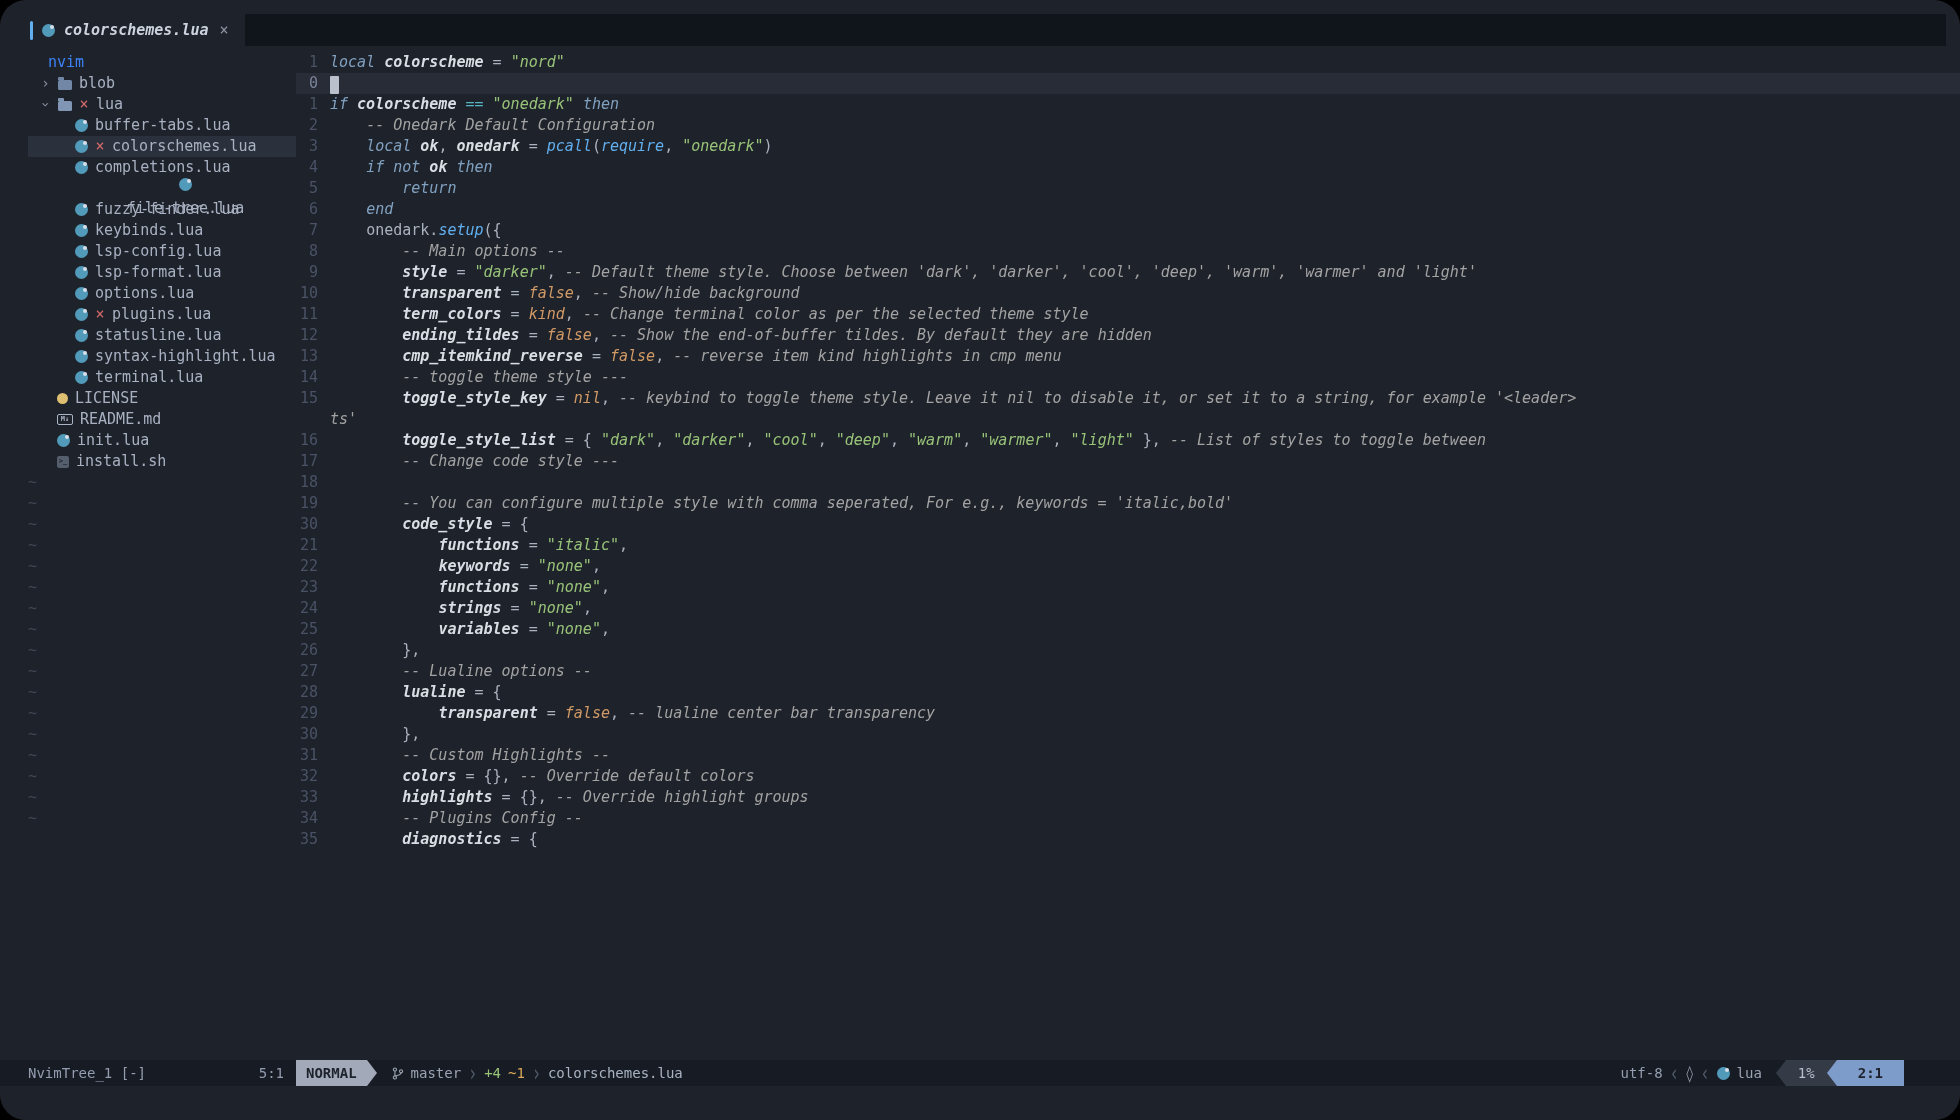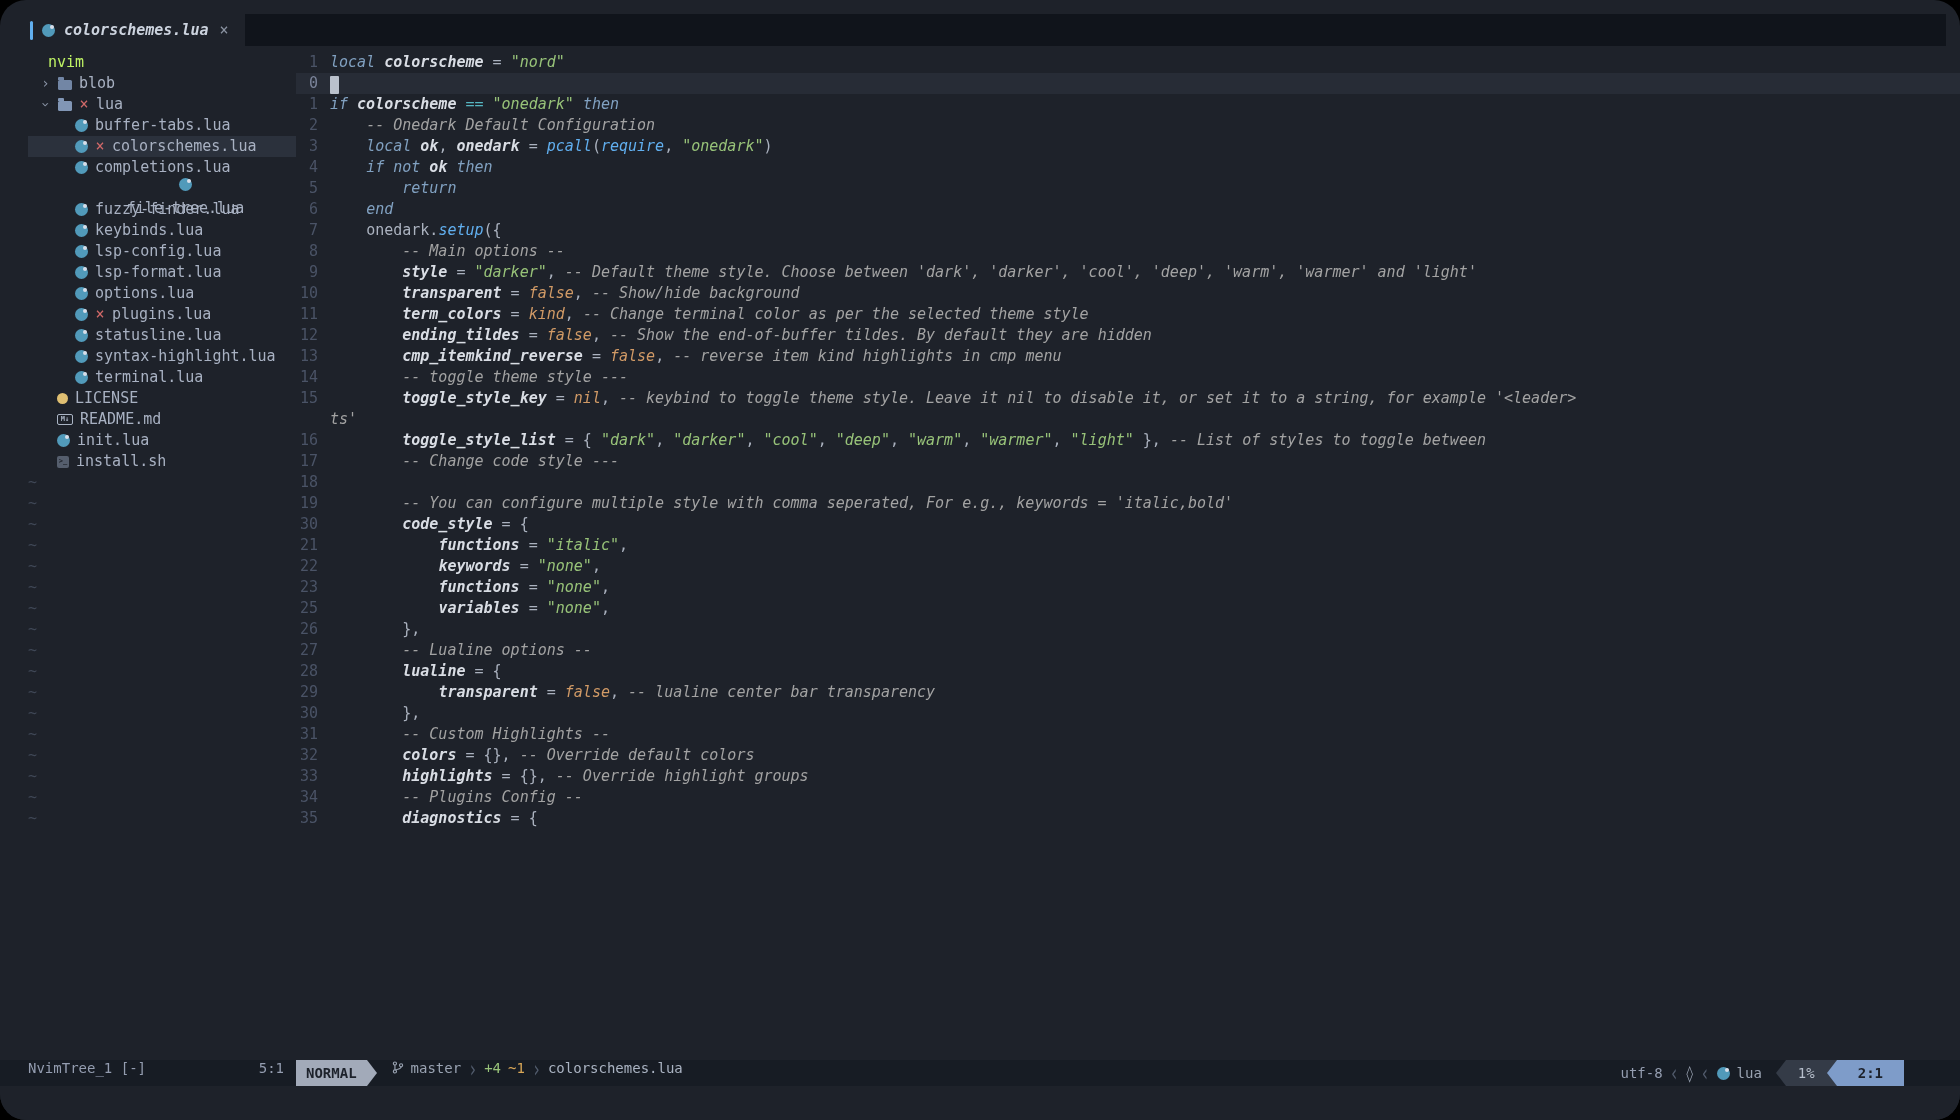--- a/index.html
+++ b/index.html
@@ -14,21 +14,21 @@
   .tab-indicator{width:3px;height:19px;background:#61afef;border-radius:2px}
   .tab-title{font-style:italic;font-weight:bold;color:#ccd3de;font-size:15px}
   .tab-close{color:#8b93a2;font-size:15px;margin-left:2px}
   .tabfill{flex:1;background:#10141b}
 
   
   .main{flex:1;display:flex;padding-left:28px;overflow:hidden}
   .sidebar{width:268px;flex:none;padding-top:4px;font-size:15px}
   .tree-row{height:21px;line-height:21px;display:flex;align-items:center;gap:7px;white-space:pre}
   .tree-row.sel{background:#2b313c}
-  .tree-root{color:#bef264;padding-left:20px}
+  .tree-root{color:#3b82f6;padding-left:20px}
   .chevron{color:#8b95a7;width:11px;flex:none;font-size:14px;text-align:center}
   .chevron.down{transform:rotate(90deg)}
   .git-x{color:#d16969;width:10px;flex:none;text-align:center}
   .tree-label{color:#a8b1c2}
   .tilde-row{height:21px;line-height:21px;color:#3f4756}
 
   .editor{flex:1;padding-top:4px;overflow:hidden}
   .code-row{display:flex;height:21px;line-height:21px;font-size:15px;white-space:pre}
   .code-row.cursorline{background:#272c36}
   .lnum{width:22px;flex:none;text-align:right;color:#4a5366}
@@ -51,21 +51,21 @@
   .lua-icon::after{content:"";position:absolute;top:1px;right:1px;width:4px;height:4px;border-radius:50%;background:#d8dee9}
   .folder-icon{width:14px;height:10px;flex:none;background:#7286a5;border-radius:1.5px;position:relative;margin-top:3px;display:inline-block}
   .folder-icon::before{content:"";position:absolute;top:-3px;left:0;width:6px;height:3px;background:#7286a5;border-radius:1px 1px 0 0}
   .folder-icon.open{background:#8196b5}
   .folder-icon.open::before{background:#8196b5}
   .license-icon{width:11px;height:11px;flex:none;border-radius:50%;background:#dfbf72;display:inline-block}
   .md-icon{width:16px;height:11px;flex:none;border:1px solid #aab4c4;border-radius:2px;display:inline-flex;align-items:center;justify-content:center;font-size:7px;color:#aab4c4;font-weight:bold}
   .sh-icon{width:12px;height:12px;flex:none;background:#555e6d;border-radius:2px;display:inline-flex;align-items:center;justify-content:center;font-size:7px;color:#1e222a;font-weight:bold}
 
   
-  .statusline{height:26px;flex:none;background:#171c24;display:flex;align-items:flex-start;font-size:14px;padding:0 56px 0 28px;color:#949db0}
+  .statusline{height:26px;flex:none;background:#171c24;display:flex;align-items:center;font-size:14px;padding:0 56px 0 28px;color:#949db0}
   .st-tree{width:268px;flex:none;display:flex;justify-content:space-between;align-items:center;padding-right:12px}
   .mode{background:#a2aab9;color:#1d222b;font-weight:bold;padding:0 10px;height:26px;display:flex;align-items:center}
   .mode-arrow{width:0;height:0;border-top:13px solid transparent;border-bottom:13px solid transparent;border-left:10px solid #a2aab9}
   .branch-icon{margin-left:14px;display:flex;align-items:center}
   .st-branch{margin-left:6px;color:#9aa3b2}
   .sep{color:#525c6d;font-size:15px;display:inline-block;transform:scaleY(1.5);margin:0 7px}
   .git-add{color:#98c379}
   .git-mod{color:#d8a657;margin-left:7px}
   .st-file{color:#aab3c2}
   .st-right{margin-left:auto;display:flex;align-items:center}
@@ -162,20 +162,21 @@
           <div class="code-row"><span class="lnum">15</span><span class="code"><span class="tk-t">        </span><span class="tk-p">toggle_style_key</span><span class="tk-t"> = </span><span class="tk-b">nil</span><span class="tk-t">, </span><span class="tk-c">-- keybind to toggle theme style. Leave it nil to disable it, or set it to a string, for example '&lt;leader&gt;</span></span></div>
           <div class="code-row"><span class="lnum"></span><span class="code"><span class="tk-c">ts'</span></span></div>
           <div class="code-row"><span class="lnum">16</span><span class="code"><span class="tk-t">        </span><span class="tk-p">toggle_style_list</span><span class="tk-t"> = { </span><span class="tk-s">"dark"</span><span class="tk-t">, </span><span class="tk-s">"darker"</span><span class="tk-t">, </span><span class="tk-s">"cool"</span><span class="tk-t">, </span><span class="tk-s">"deep"</span><span class="tk-t">, </span><span class="tk-s">"warm"</span><span class="tk-t">, </span><span class="tk-s">"warmer"</span><span class="tk-t">, </span><span class="tk-s">"light"</span><span class="tk-t"> }, </span><span class="tk-c">-- List of styles to toggle between</span></span></div>
           <div class="code-row"><span class="lnum">17</span><span class="code"><span class="tk-t">        </span><span class="tk-c">-- Change code style ---</span></span></div>
           <div class="code-row"><span class="lnum">18</span></div>
           <div class="code-row"><span class="lnum">19</span><span class="code"><span class="tk-t">        </span><span class="tk-c">-- You can configure multiple style with comma seperated, For e.g., keywords = 'italic,bold'</span></span></div>
           <div class="code-row"><span class="lnum">30</span><span class="code"><span class="tk-t">        </span><span class="tk-p">code_style</span><span class="tk-t"> = {</span></span></div>
           <div class="code-row"><span class="lnum">21</span><span class="code"><span class="tk-t">            </span><span class="tk-p">functions</span><span class="tk-t"> = </span><span class="tk-s">"italic"</span><span class="tk-t">,</span></span></div>
           <div class="code-row"><span class="lnum">22</span><span class="code"><span class="tk-t">            </span><span class="tk-p">keywords</span><span class="tk-t"> = </span><span class="tk-s">"none"</span><span class="tk-t">,</span></span></div>
           <div class="code-row"><span class="lnum">23</span><span class="code"><span class="tk-t">            </span><span class="tk-p">functions</span><span class="tk-t"> = </span><span class="tk-s">"none"</span><span class="tk-t">,</span></span></div>
+          <div class="code-row"><span class="lnum">24</span><span class="code"><span class="tk-t">            </span><span class="tk-p">strings</span><span class="tk-t"> = </span><span class="tk-s">"none"</span><span class="tk-t">,</span></span></div>
           <div class="code-row"><span class="lnum">25</span><span class="code"><span class="tk-t">            </span><span class="tk-p">variables</span><span class="tk-t"> = </span><span class="tk-s">"none"</span><span class="tk-t">,</span></span></div>
           <div class="code-row"><span class="lnum">26</span><span class="code"><span class="tk-t">        </span><span class="tk-t">},</span></span></div>
           <div class="code-row"><span class="lnum">27</span><span class="code"><span class="tk-t">        </span><span class="tk-c">-- Lualine options --</span></span></div>
           <div class="code-row"><span class="lnum">28</span><span class="code"><span class="tk-t">        </span><span class="tk-p">lualine</span><span class="tk-t"> = {</span></span></div>
           <div class="code-row"><span class="lnum">29</span><span class="code"><span class="tk-t">            </span><span class="tk-p">transparent</span><span class="tk-t"> = </span><span class="tk-b">false</span><span class="tk-t">, </span><span class="tk-c">-- lualine center bar transparency</span></span></div>
           <div class="code-row"><span class="lnum">30</span><span class="code"><span class="tk-t">        </span><span class="tk-t">},</span></span></div>
           <div class="code-row"><span class="lnum">31</span><span class="code"><span class="tk-t">        </span><span class="tk-c">-- Custom Highlights --</span></span></div>
           <div class="code-row"><span class="lnum">32</span><span class="code"><span class="tk-t">        </span><span class="tk-p">colors</span><span class="tk-t"> = {}, </span><span class="tk-c">-- Override default colors</span></span></div>
           <div class="code-row"><span class="lnum">33</span><span class="code"><span class="tk-t">        </span><span class="tk-p">highlights</span><span class="tk-t"> = {}, </span><span class="tk-c">-- Override highlight groups</span></span></div>
           <div class="code-row"><span class="lnum">34</span><span class="code"><span class="tk-t">        </span><span class="tk-c">-- Plugins Config --</span></span></div>

